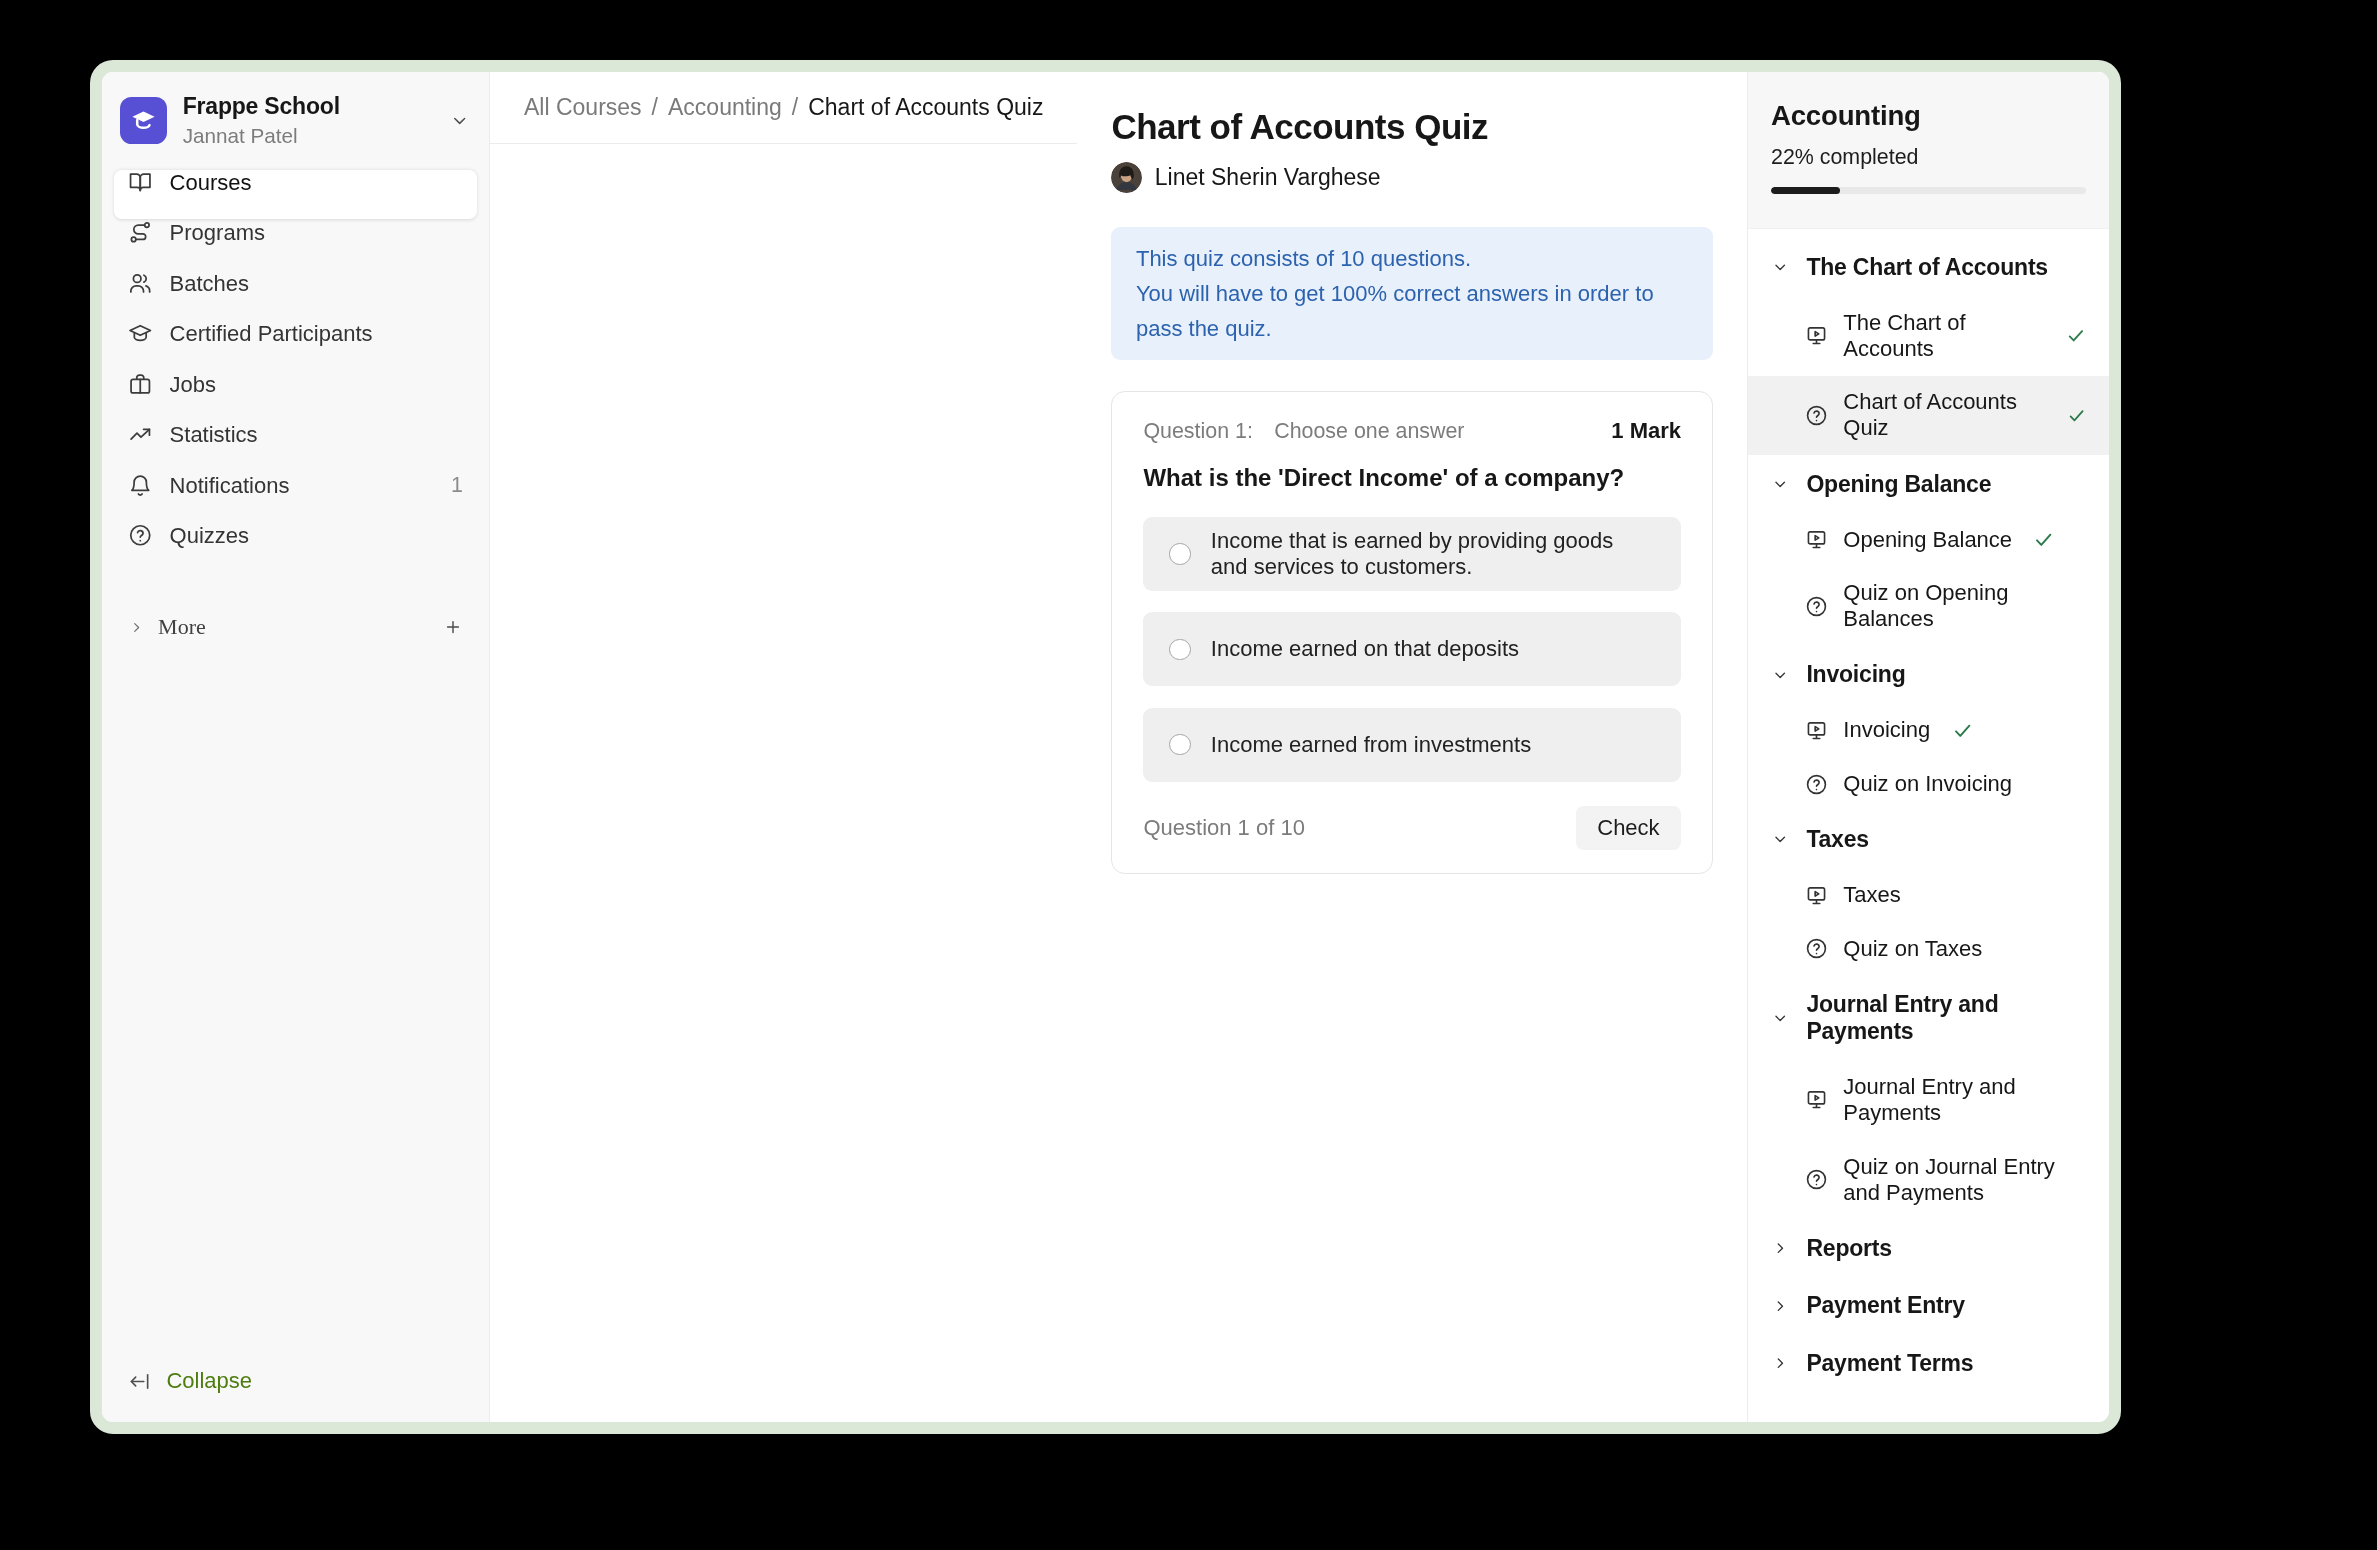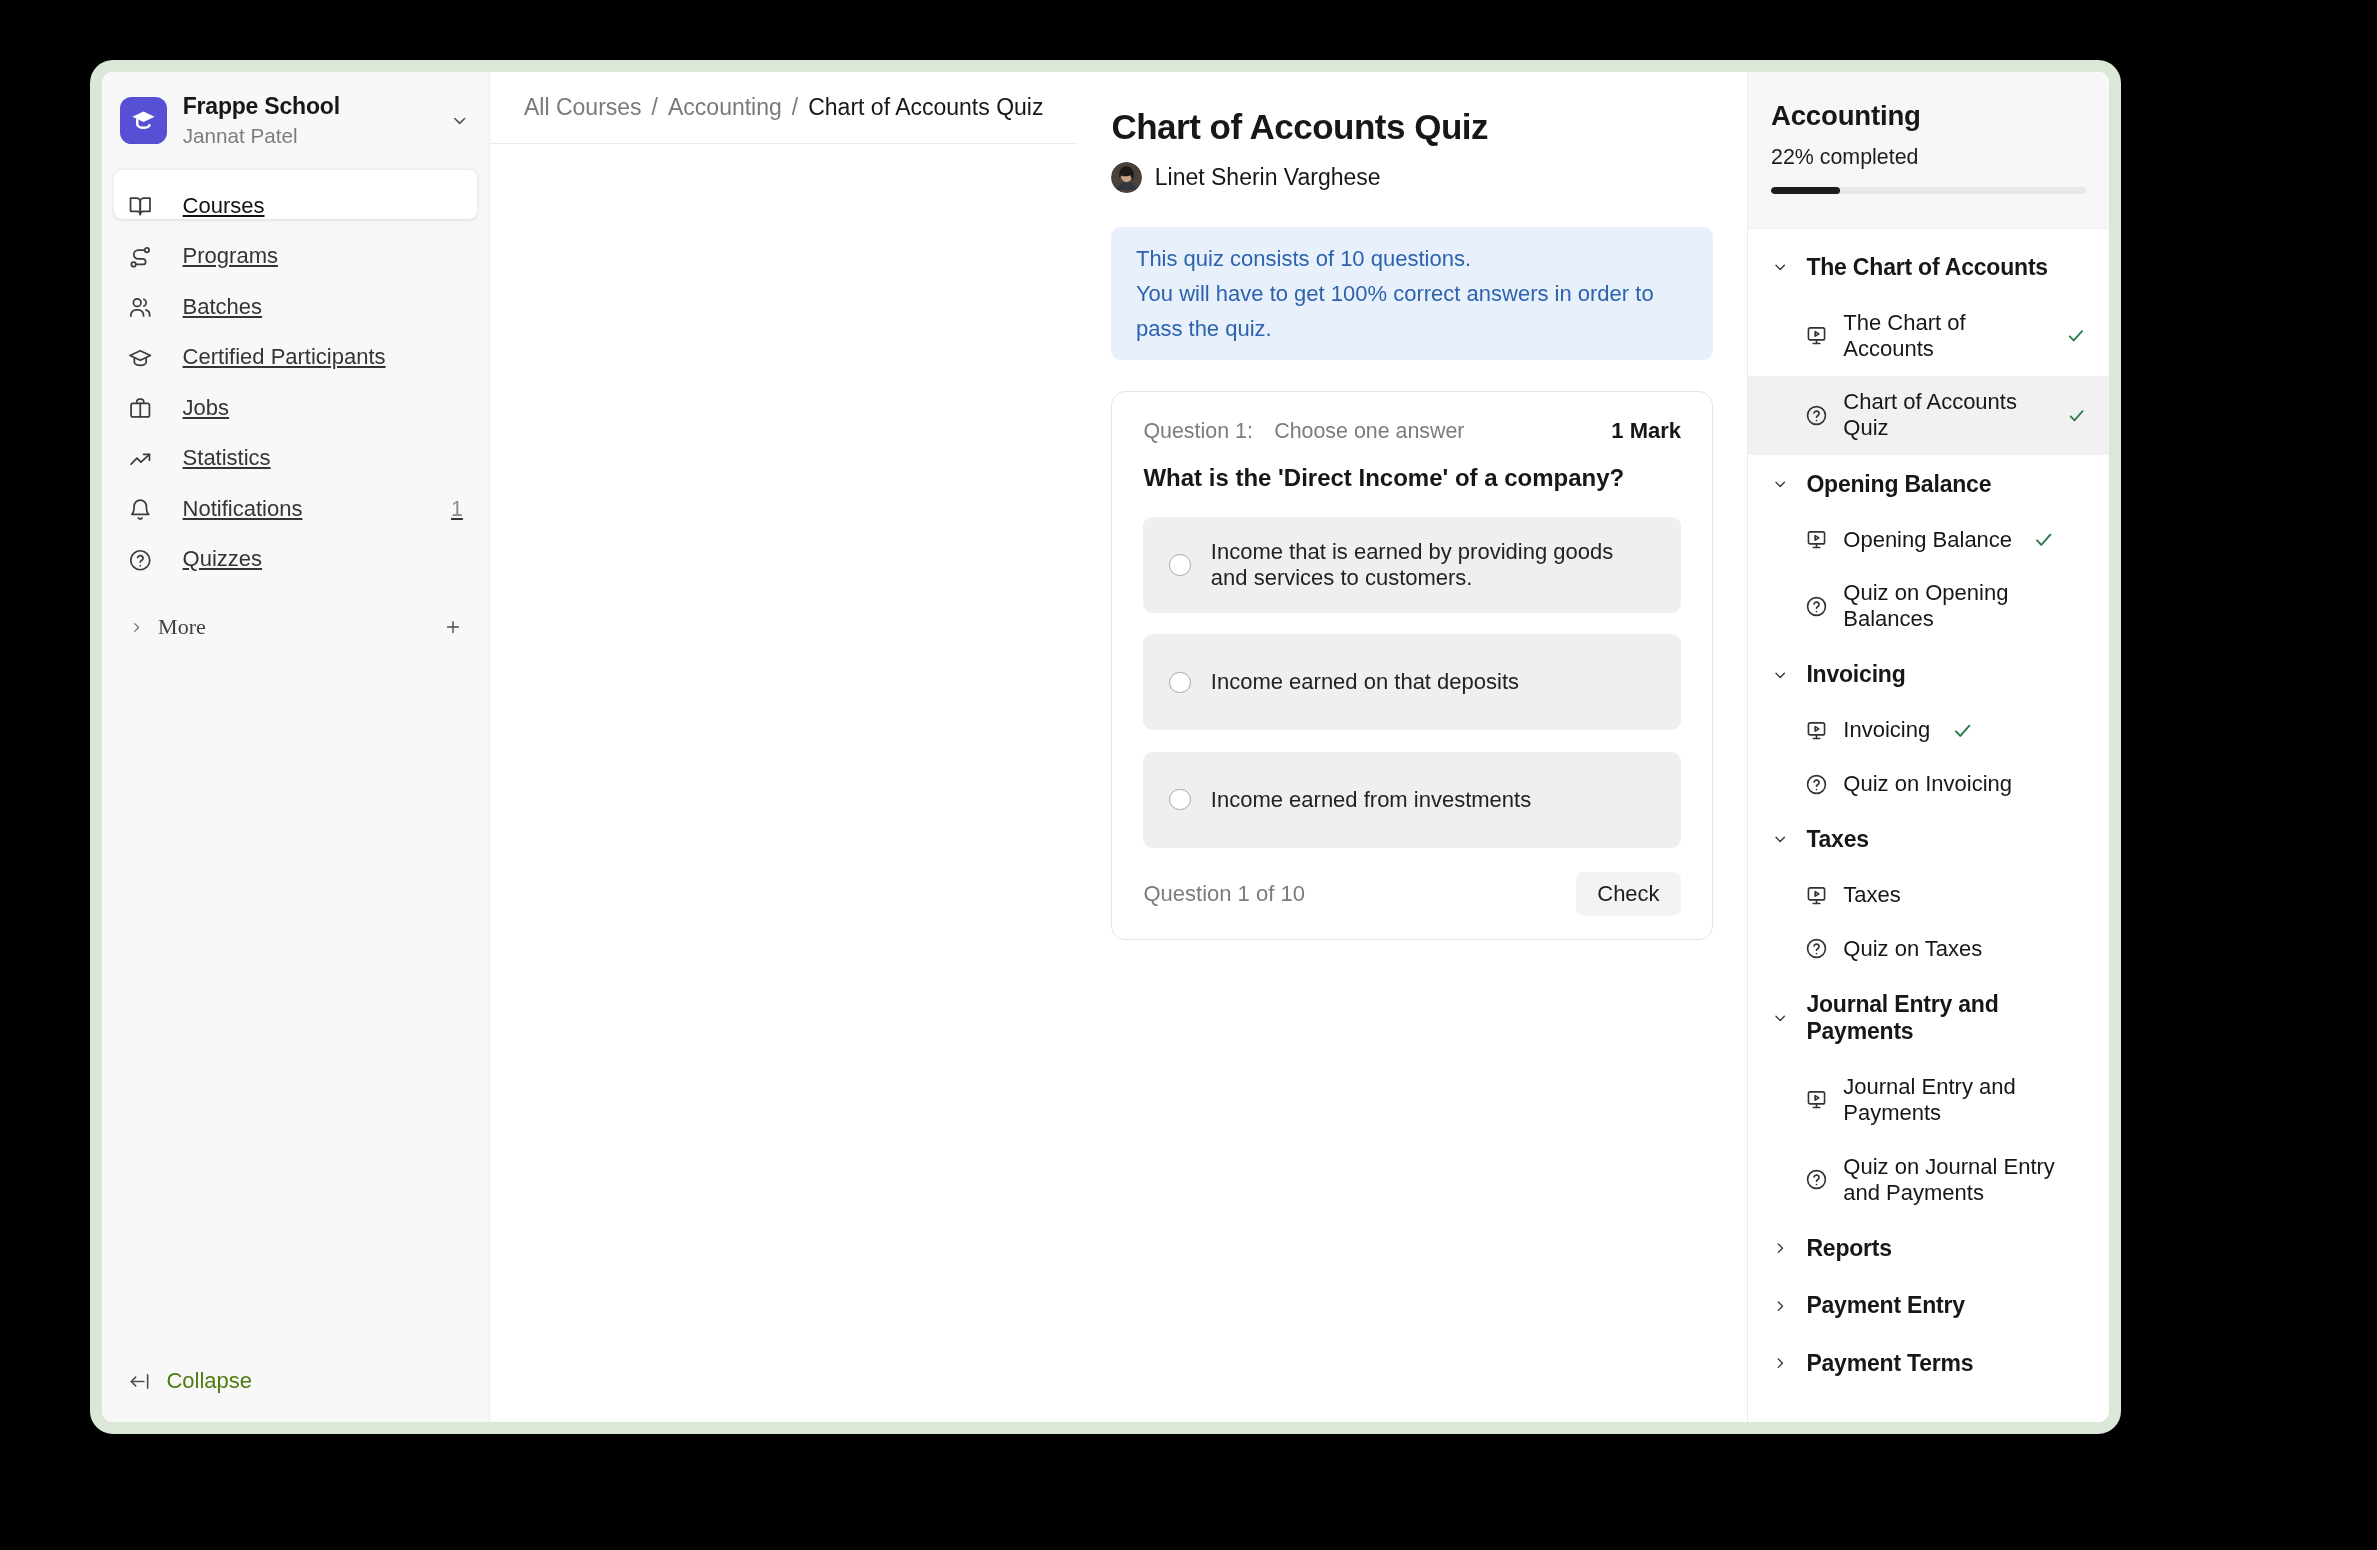--- a/index.html
+++ b/index.html
@@ -27,22 +27,22 @@
     display:flex; align-items:center; justify-content:center; flex-shrink:0;
   }
   .brand-text { flex:1; min-width:0; }
   .brand-name { font-weight:bold; font-size:23px; letter-spacing:-0.2px; }
   .brand-user { font-size:20.7px; color:#7c7c7c; margin-top:3.8px; }
   .icon { display:flex; align-items:center; justify-content:center; }
   .icon svg { width:100%; height:100%; display:block; }
   .brand-chevron { width:21.4px; height:21.4px; color:#4f4f4f; }
   .nav { display:flex; flex-direction:column; gap:1.5px; margin-top:3.1px; }
   .nav-item {
-    display:flex; align-items:flex-end; gap:30px; height:49px; padding:0 13.8px;
-    border-radius:7.7px; font-size:22px; color:#343434; cursor:pointer;text-decoration:underline;
+    display:flex; align-items:flex-start; gap:17px; height:49px; padding:0 13.8px;
+    border-radius:7.7px; font-size:22px; color:#343434; cursor:pointer;
   }
   .nav-item.active { background:#fff; box-shadow:0 0.8px 3.8px rgba(0,0,0,.13); color:#121212; }
   .nav-icon { width:24.5px; height:24.5px; color:#3c3c3c; flex-shrink:0; }
   .nav-badge { margin-left:auto; font-size:21.4px; color:#8b8b8b; }
   .more-row {
     display:flex; align-items:center; gap:13px; margin-top:32px; padding:0 13.8px;
     height:46px; color:#404040; font-size:22px; cursor:pointer;font-family:Liberation Serif, serif;
   }
   .more-chevron { width:17px; height:17px; color:#6f6f6f; }
   .more-plus { width:20px; height:20px; margin-left:auto; color:#4a4a4a; cursor:pointer; }
@@ -80,21 +80,21 @@
     padding:13.8px 24.5px; font-size:22px; color:var(--banner-text,#2c62ae); line-height:1.6;
   }
   .card { margin-top:31px; border:1.5px solid #e5e5e5; border-radius:13.8px; padding:26px 31px 23px; }
   .q-head { display:flex; align-items:baseline; font-size:21.4px; color:#7c7c7c; }
   .q-instruction { margin-left:21.4px; }
   .q-marks { margin-left:auto; color:#171717; font-weight:bold; font-size:22px; }
   .q-text { margin-top:20px; font-size:24px; font-weight:bold; }
   .options { margin-top:24.5px; display:flex; flex-direction:column; gap:21.4px; }
   .option {
     display:flex; align-items:center; gap:20px; background:#efefef; border-radius:9.2px;
-    height:96px; padding:0 26px; font-size:22px; color:#222; cursor:pointer;
+    height:74px; padding:0 26px; font-size:22px; color:#222; cursor:pointer;
   }
   .radio {
     width:21.4px; height:21.4px; border-radius:50%; border:1.9px solid #a6a6a6;
     background:#fff; flex-shrink:0; cursor:pointer;
   }
   .card-foot { display:flex; align-items:center; justify-content:space-between; margin-top:24.5px;gap:16px; }
   .q-progress { font-size:22px; color:#7c7c7c; }
   .check-btn {
     background:#f3f3f3; border:none; border-radius:7.7px; height:44px; padding:0 21.4px;
     font-size:22px; font-family:inherit; color:#1d1d1d; cursor:pointer;

